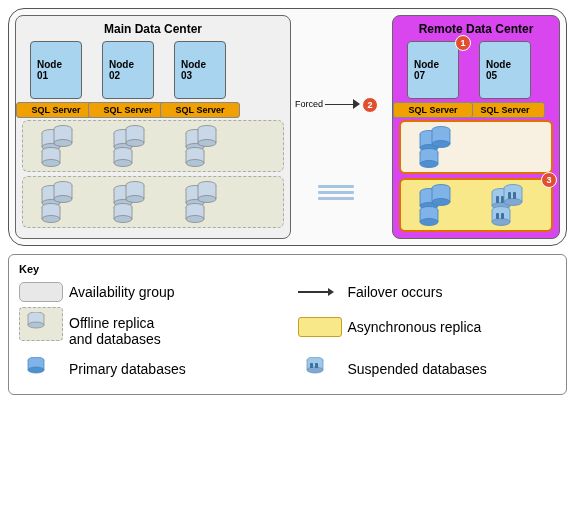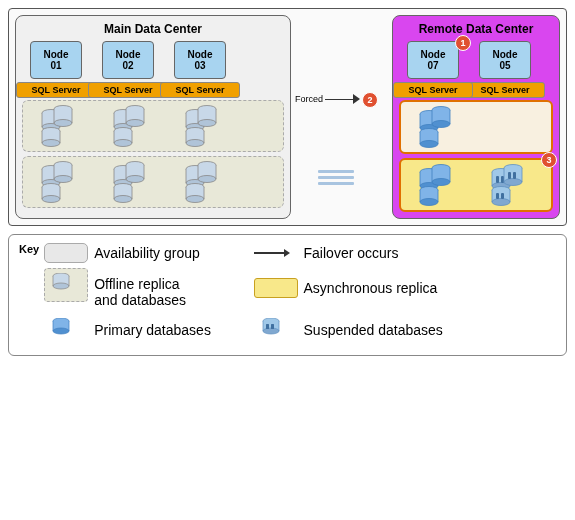--- a/index.html
+++ b/index.html
@@ -25,22 +25,21 @@
       font-size: 12px;
       margin-bottom: 5px;
     }
 
     .node-label {
       font-size: 10px;
       font-weight: bold;
       background: #a8d4f0;
       border: 1px solid #666;
       border-radius: 4px;
-      padding: 7px 6px;
-      text-align: center;
+      padding: 17px 6px;
       width: 52px;
     }
 
     .sql-badge {
       background: #f0a000;
       border: 1px solid #888;
       border-radius: 3px;
       padding: 2px 4px;
       font-size: 9px;
       font-weight: bold;
@@ -54,21 +53,21 @@
       justify-content: center;
       align-items: center;
     }
 
     
     .key-box {
       border: 1.5px solid #888;
       border-radius: 6px;
       padding: 8px 10px;
       display: flex;
-      flex-direction: row;
+      flex-direction: column;
       gap: 5px;
     }
 
     .key-title {
       font-weight: bold;
       font-size: 11px;
       margin-bottom: 2px;
     }
 
     .key-grid {
@@ -80,21 +79,21 @@
     .key-item {
       display: flex;
       align-items: center;
       gap: 6px;
       font-size: 14px;
     }
 
     
     .outer-border {
       border: 1.5px solid #555;
-      border-radius: 4px;
+      border-radius: 16px;
       padding: 6px;
       background: #fafafa;
     }
 
     .two-dc-row {
       display: flex;
       gap: 0;
     }
 
     .main-dc-inner {

